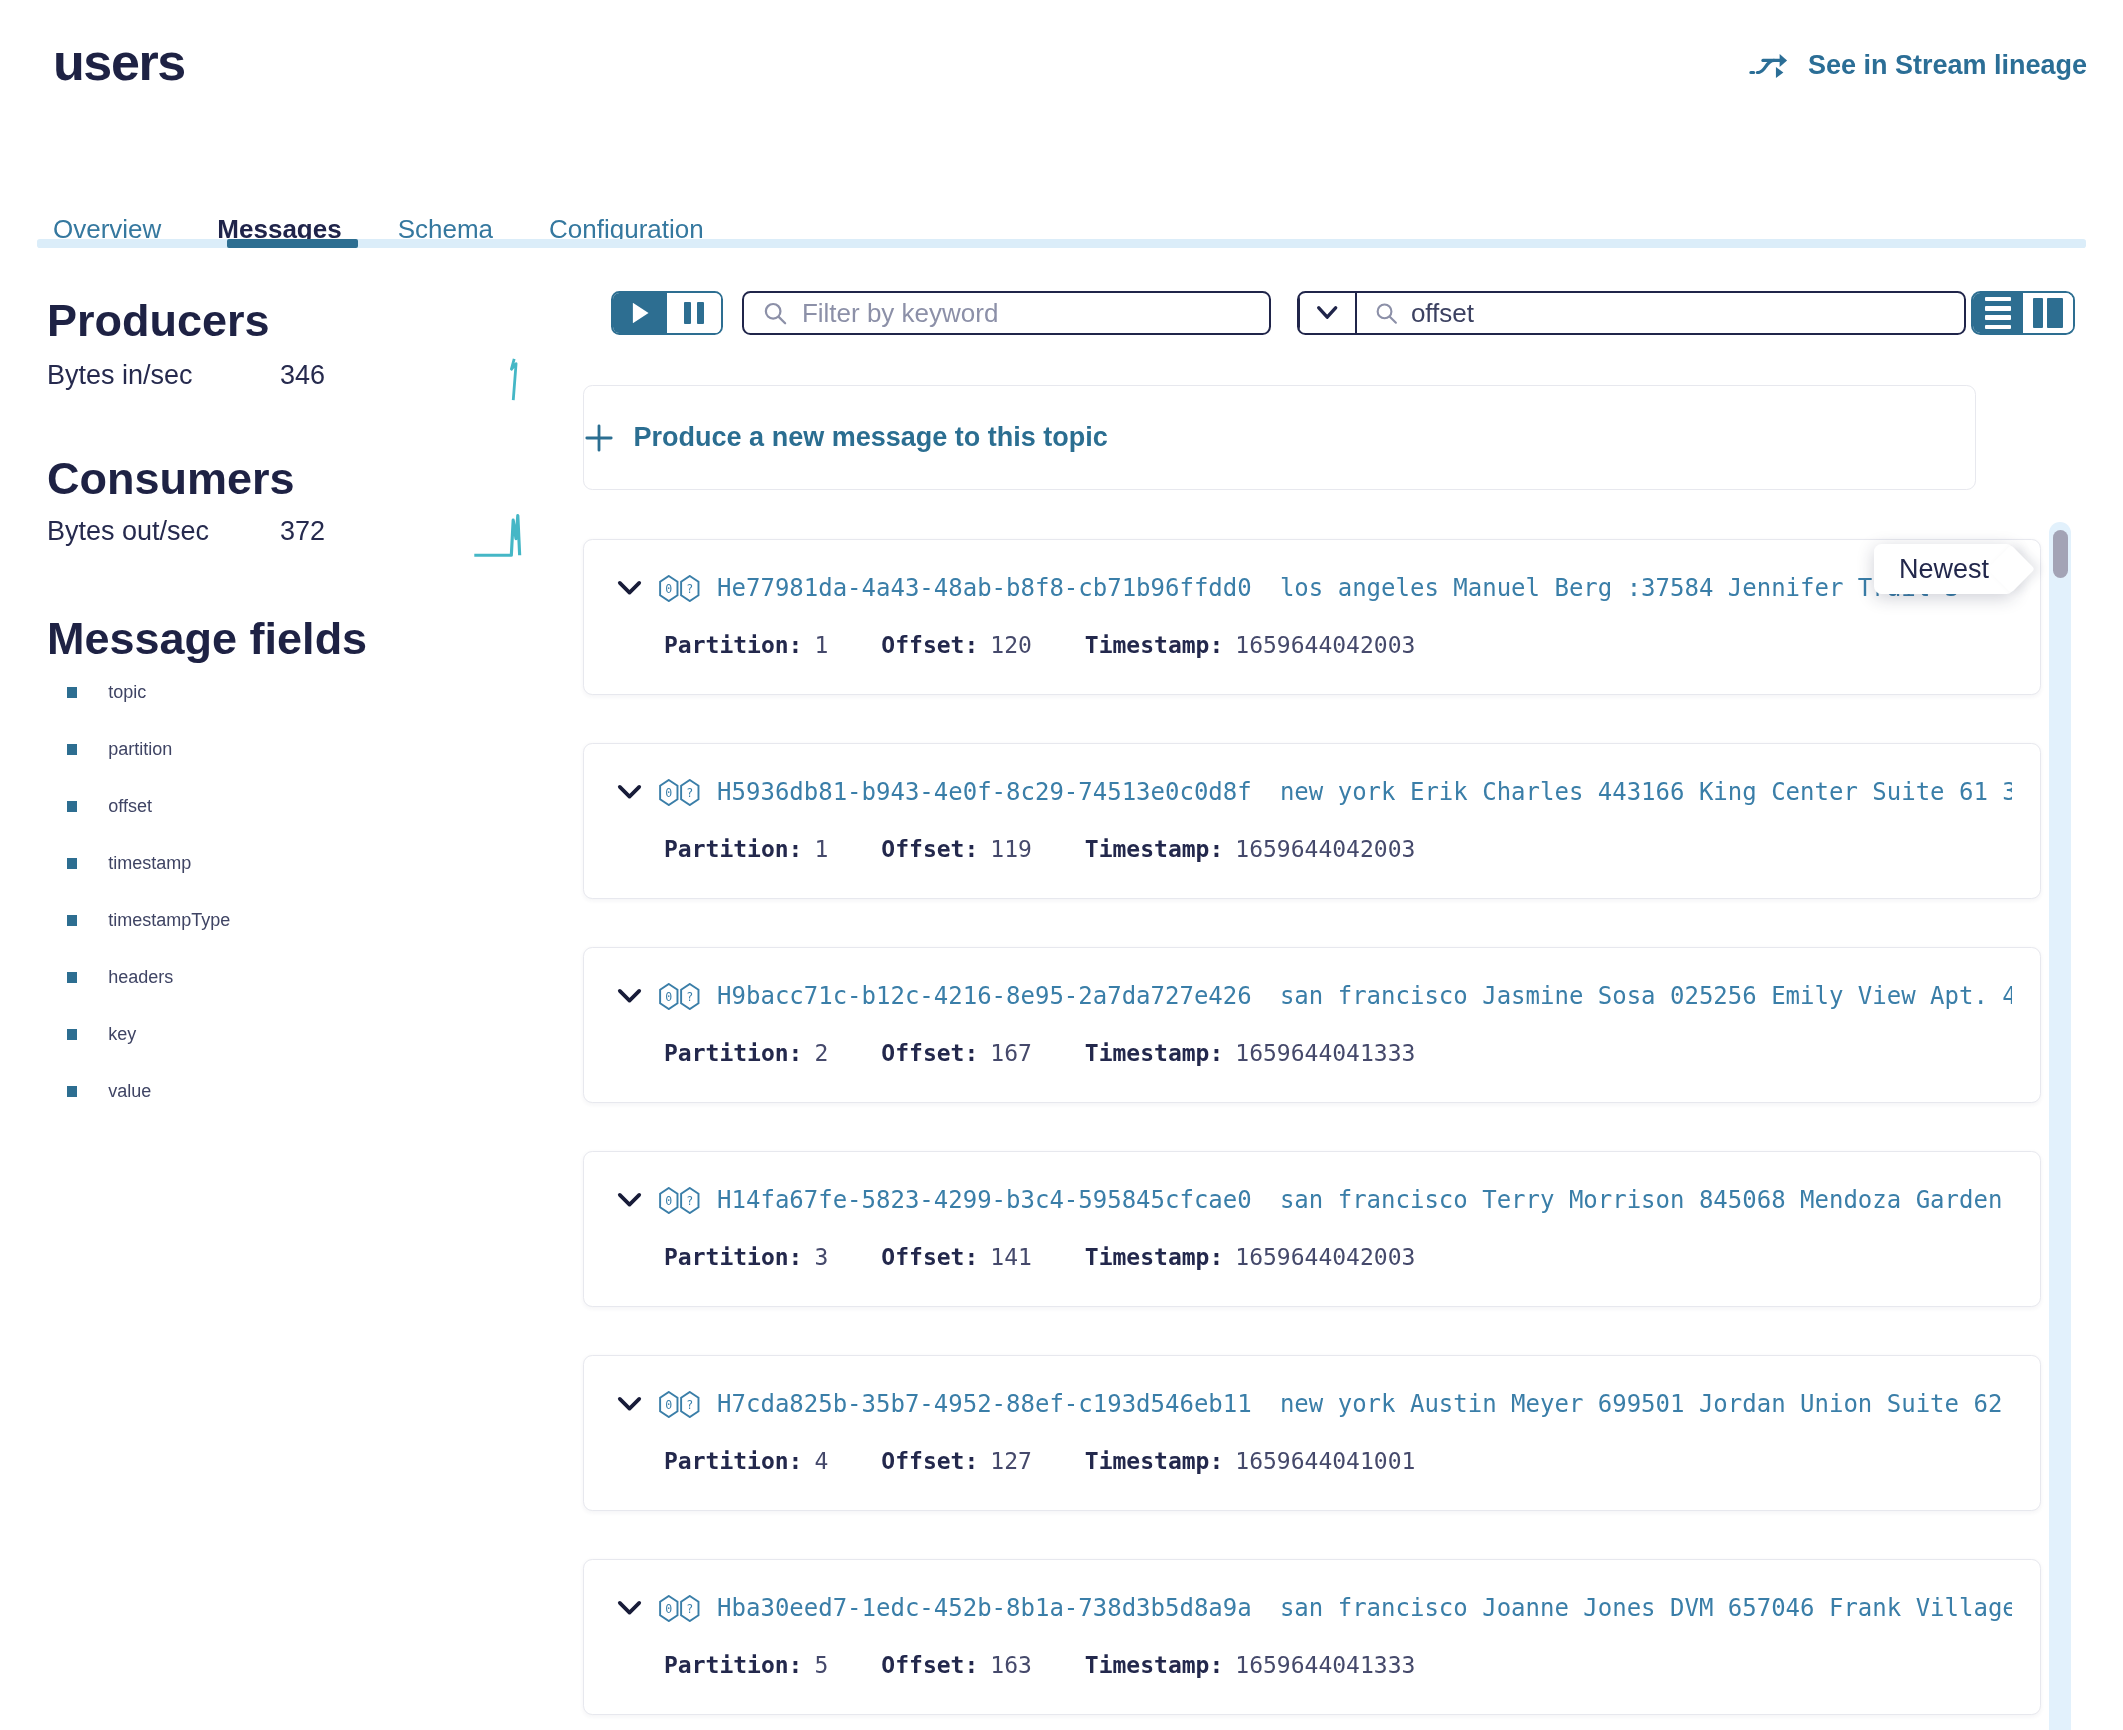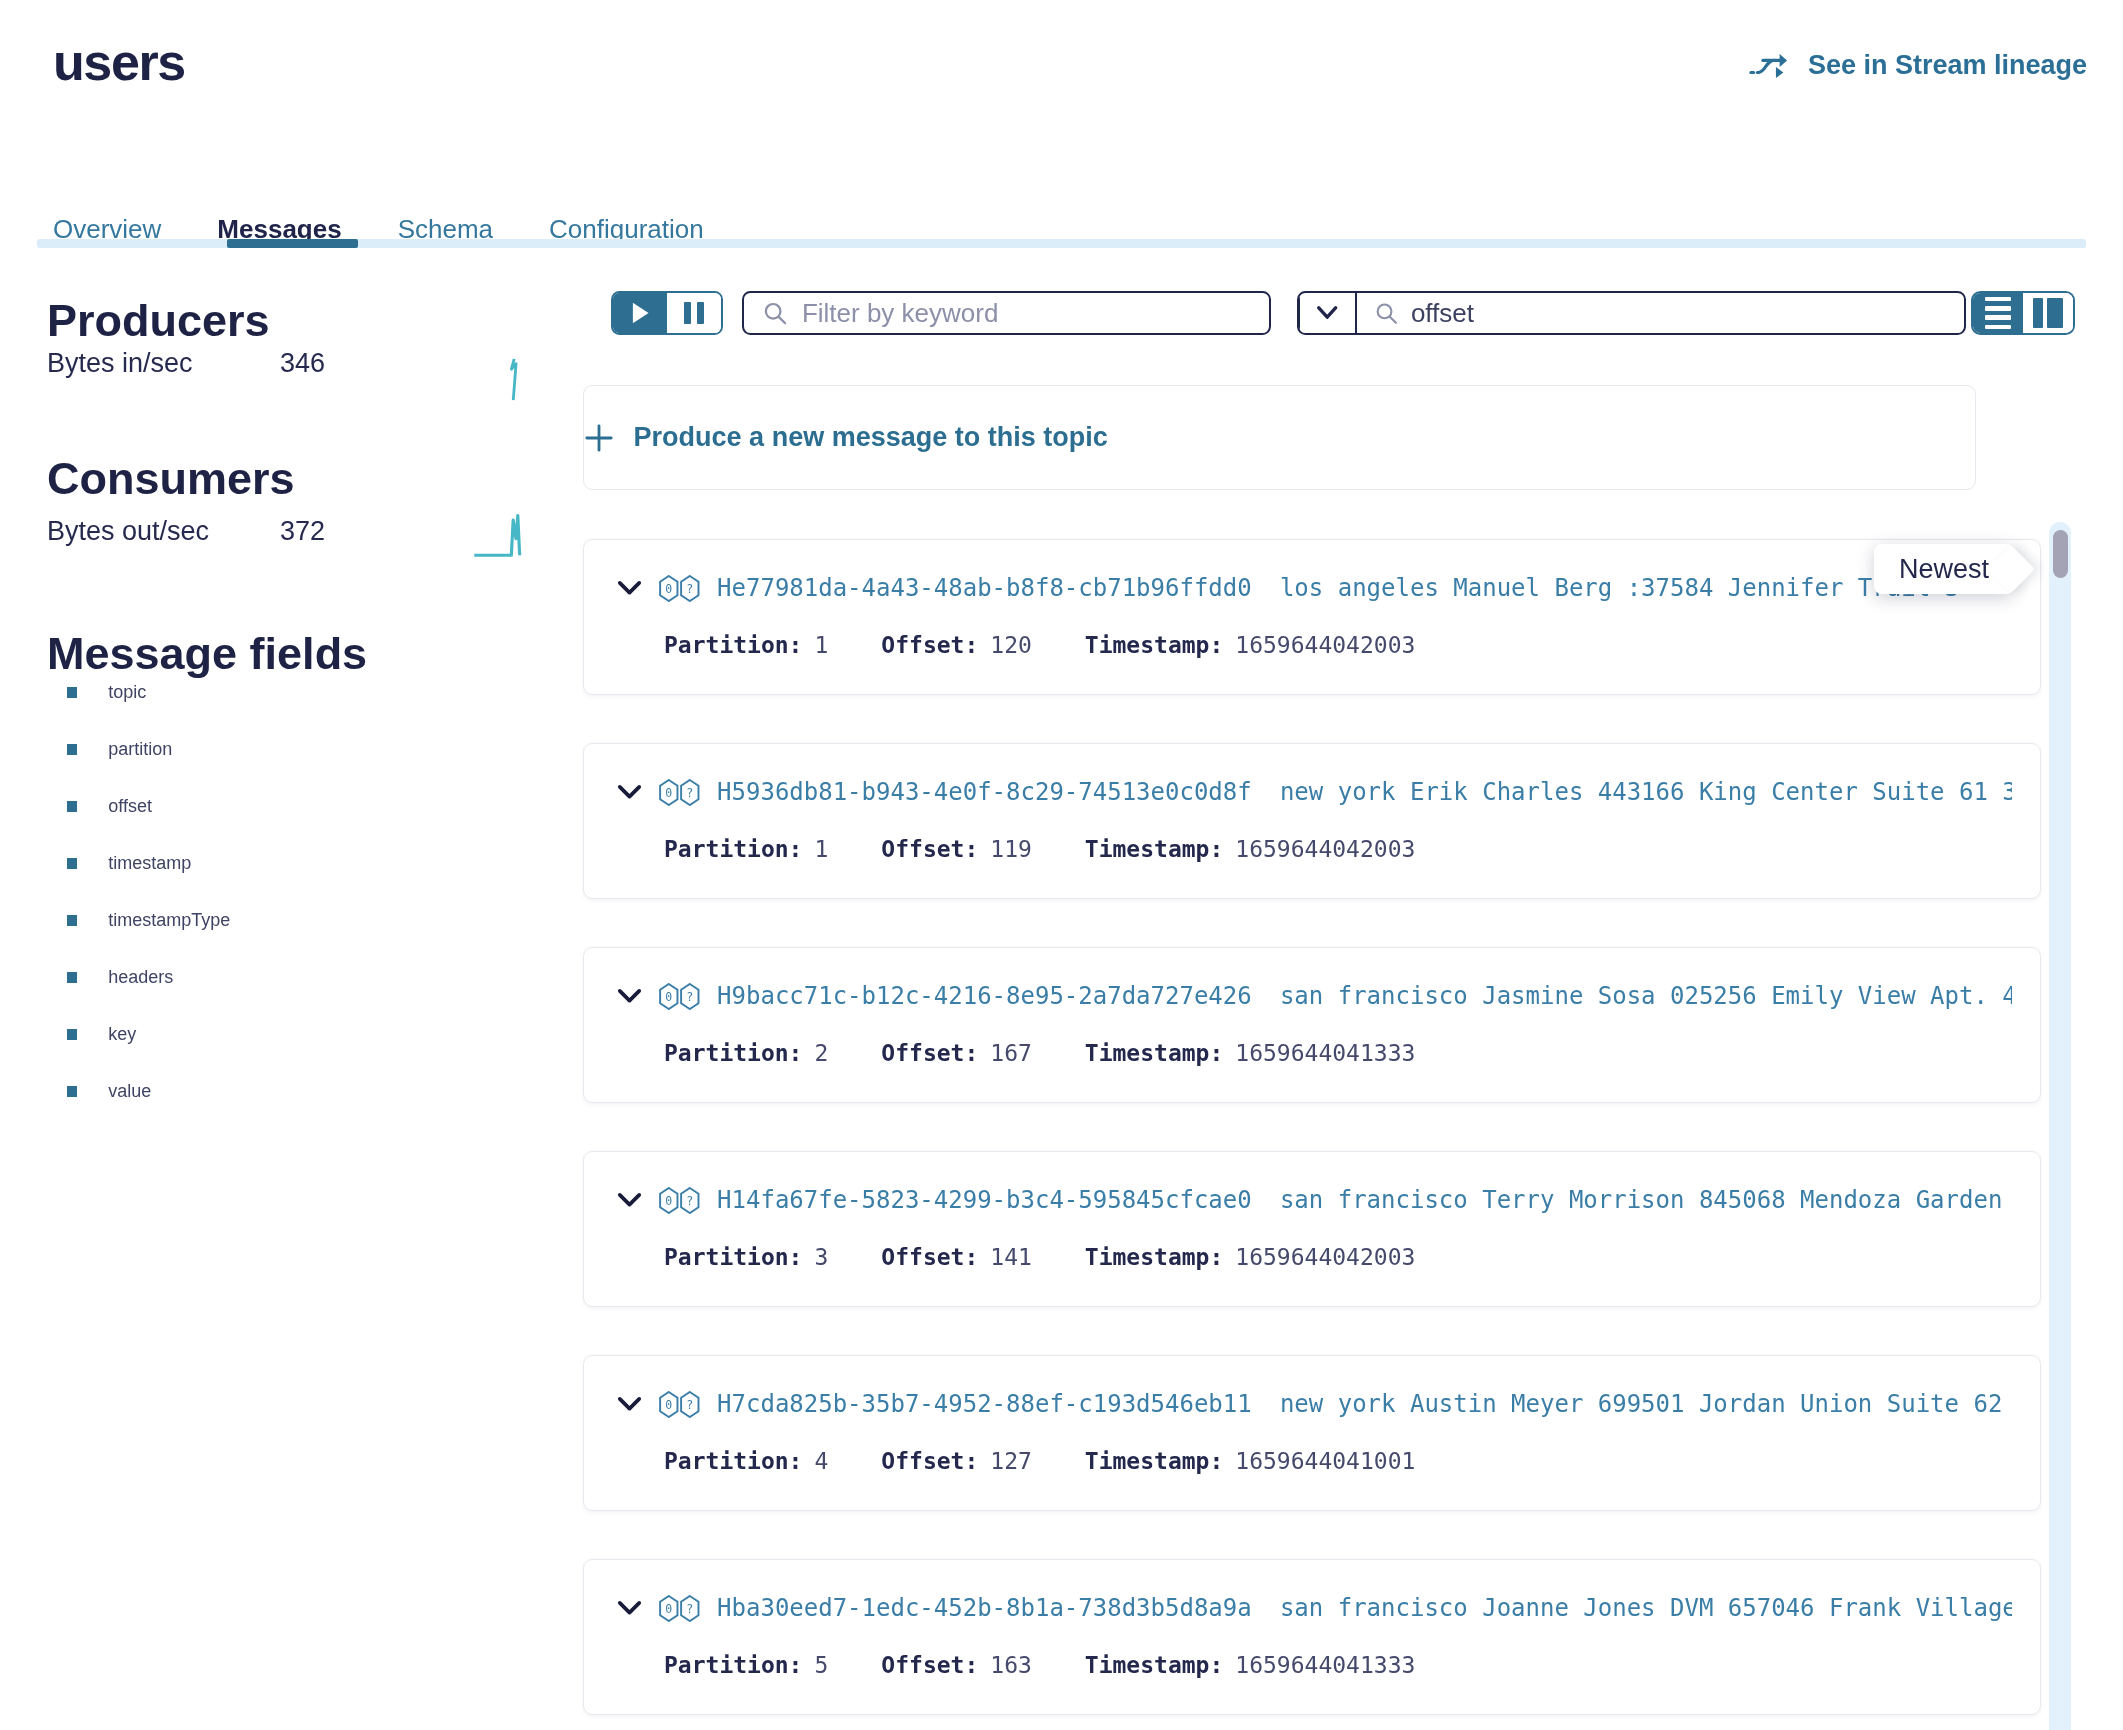--- a/index.html
+++ b/index.html
@@ -34,24 +34,24 @@
   }
   .tabs-underline-active {
     position: absolute; left: 227px; top: 239px; width: 131px; height: 9.3px;
     background: #2d6e91; border-radius: 1.9px; z-index: 1;
   }
 
   
   .side-heading { position: absolute; left: 47px; font-size: 45px; font-weight: 800; color: #1e2244; }
   .h-producers { top: 295px; }
   .h-consumers { top: 453px; }
-  .h-fields    { top: 628px; }
+  .h-fields    { top: 613px; }
   .metric-label { position: absolute; left: 47px; font-size: 27px; color: #262a4e; }
   .metric-value { position: absolute; left: 280px; font-size: 27px; color: #262a4e; }
-  .m1 { top: 348px; } .m2 { top: 516px; }
+  .m1 { top: 360px; } .m2 { top: 516px; }
   .spark { position: absolute; }
   .spark1 { left: 503px; top: 356px; }
   .spark2 { left: 472px; top: 509px; }
 
   .fields-list { position: absolute; left: 67px; top: 664px; list-style: none; }
   .fields-list li { display: flex; align-items: center; gap: 31px; height: 57px; }
   .field-bullet { width: 10.3px; height: 10.3px; background: #2d6e91; flex: none; }
   .field-label { font-size: 18px; color: #3f4464; }
 
   

